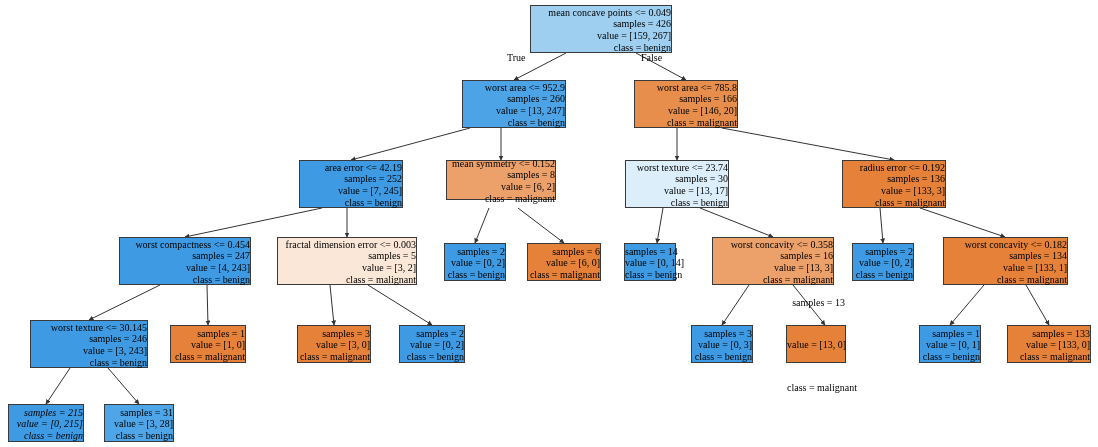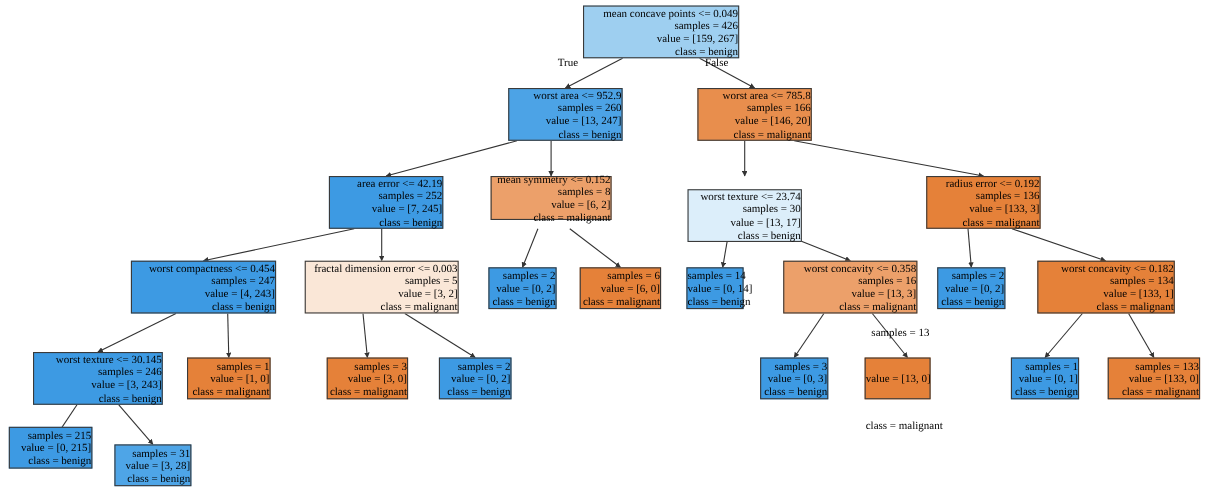--- a/index.html
+++ b/index.html
@@ -112,21 +112,21 @@
         <span class="ln">samples = 252</span>
         <span class="ln">value = [7, 245]</span>
         <span class="ln">class = benign</span>
       </div>
       <div class="node" style="left: 446px; top: 160px; width: 110px; height: 40px; background: rgb(236, 160, 106); border-color: rgb(58, 58, 58);">
         <span class="ln">mean symmetry &lt;= 0.152</span>
         <span class="ln">samples = 8</span>
         <span class="ln">value = [6, 2]</span>
         <span class="ln">class = malignant</span>
       </div>
-      <div class="node" style="left: 625px; top: 160px; width: 104px; height: 48px; background: rgb(220, 238, 250); border-color: rgb(58, 58, 58); margin-top: 12px;">
+      <div class="node" style="left: 625px; top: 160px; width: 104px; height: 48px; background: rgb(220, 238, 250); border-color: rgb(58, 58, 58);">
         <span class="ln">worst texture &lt;= 23.74</span>
         <span class="ln">samples = 30</span>
         <span class="ln">value = [13, 17]</span>
         <span class="ln">class = benign</span>
       </div>
       <div class="node" style="left: 842px; top: 160px; width: 104px; height: 48px; background: rgb(229, 129, 57); border-color: rgb(58, 58, 58);">
         <span class="ln">radius error &lt;= 0.192</span>
         <span class="ln">samples = 136</span>
         <span class="ln">value = [133, 3]</span>
         <span class="ln">class = malignant</span>
@@ -209,21 +209,21 @@
       <div class="node" style="left: 919px; top: 325px; width: 62px; height: 38px; background: rgb(61, 154, 227); border-color: rgb(58, 58, 58);">
         <span class="ln">samples = 1</span>
         <span class="ln">value = [0, 1]</span>
         <span class="ln">class = benign</span>
       </div>
       <div class="node" style="left: 1007px; top: 325px; width: 84px; height: 38px; background: rgb(229, 129, 57); border-color: rgb(58, 58, 58);">
         <span class="ln">samples = 133</span>
         <span class="ln">value = [133, 0]</span>
         <span class="ln">class = malignant</span>
       </div>
-      <div class="node" style="left: 8px; top: 388px; width: 76px; height: 38px; background: rgb(61, 154, 227); border-color: rgb(58, 58, 58);">
+      <div class="node" style="left: 8px; top: 404px; width: 76px; height: 38px; background: rgb(61, 154, 227); border-color: rgb(58, 58, 58); font-style: italic;">
         <span class="ln">samples = 215</span>
         <span class="ln">value = [0, 215]</span>
         <span class="ln">class = benign</span>
       </div>
       <div class="node" style="left: 104px; top: 404px; width: 70px; height: 38px; background: rgb(78, 165, 231); border-color: rgb(58, 58, 58);">
         <span class="ln">samples = 31</span>
         <span class="ln">value = [3, 28]</span>
         <span class="ln">class = benign</span>
       </div>
     </div>

